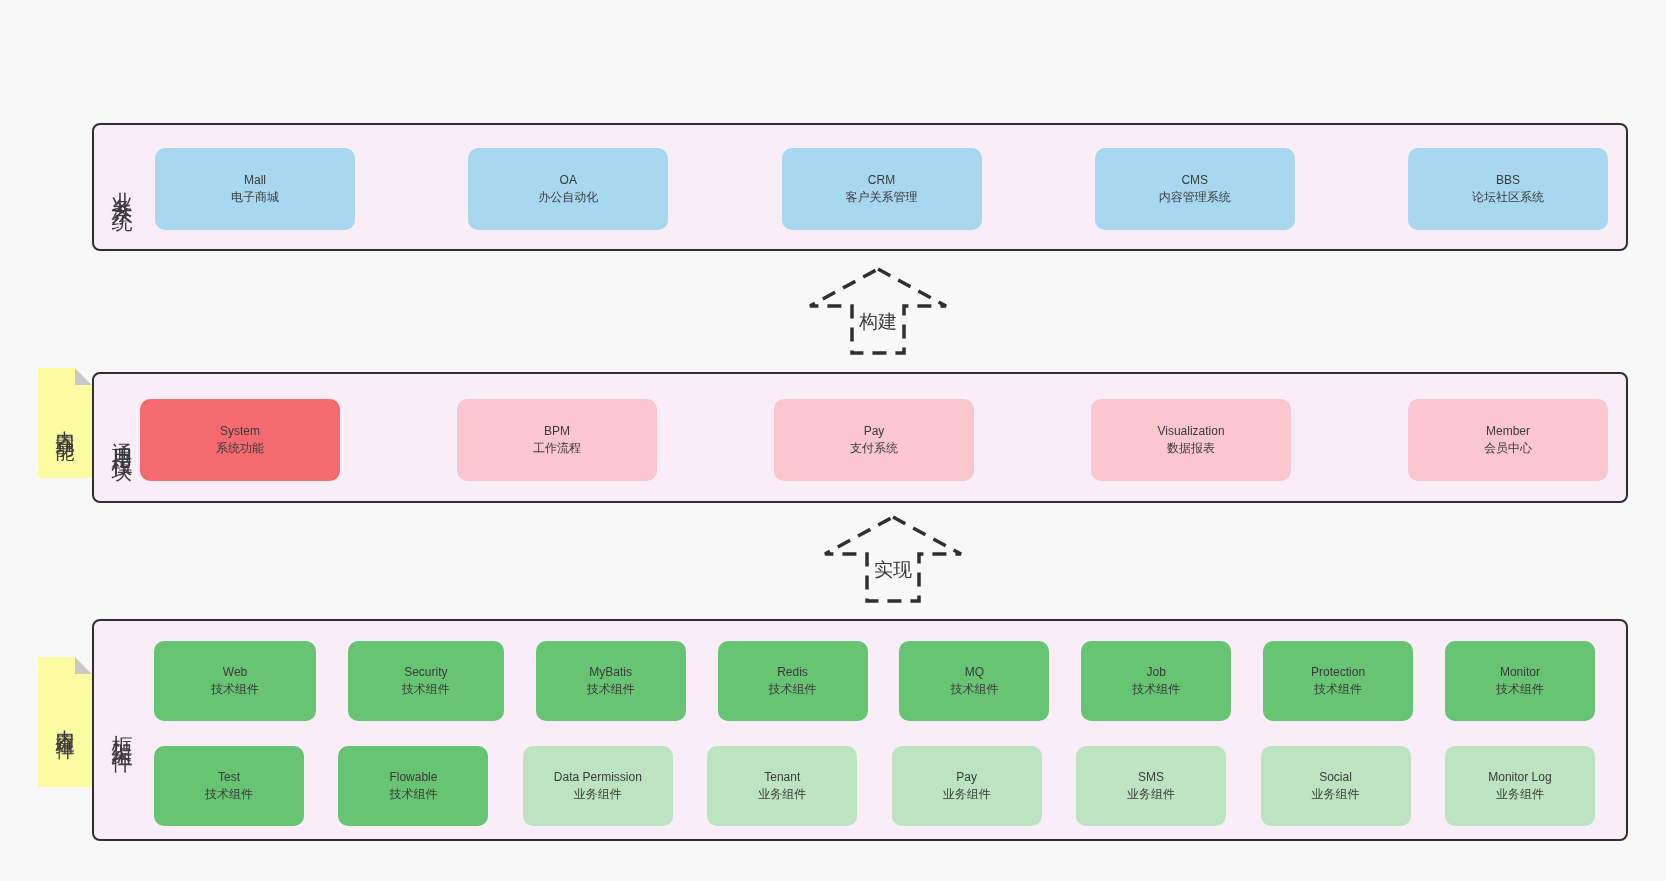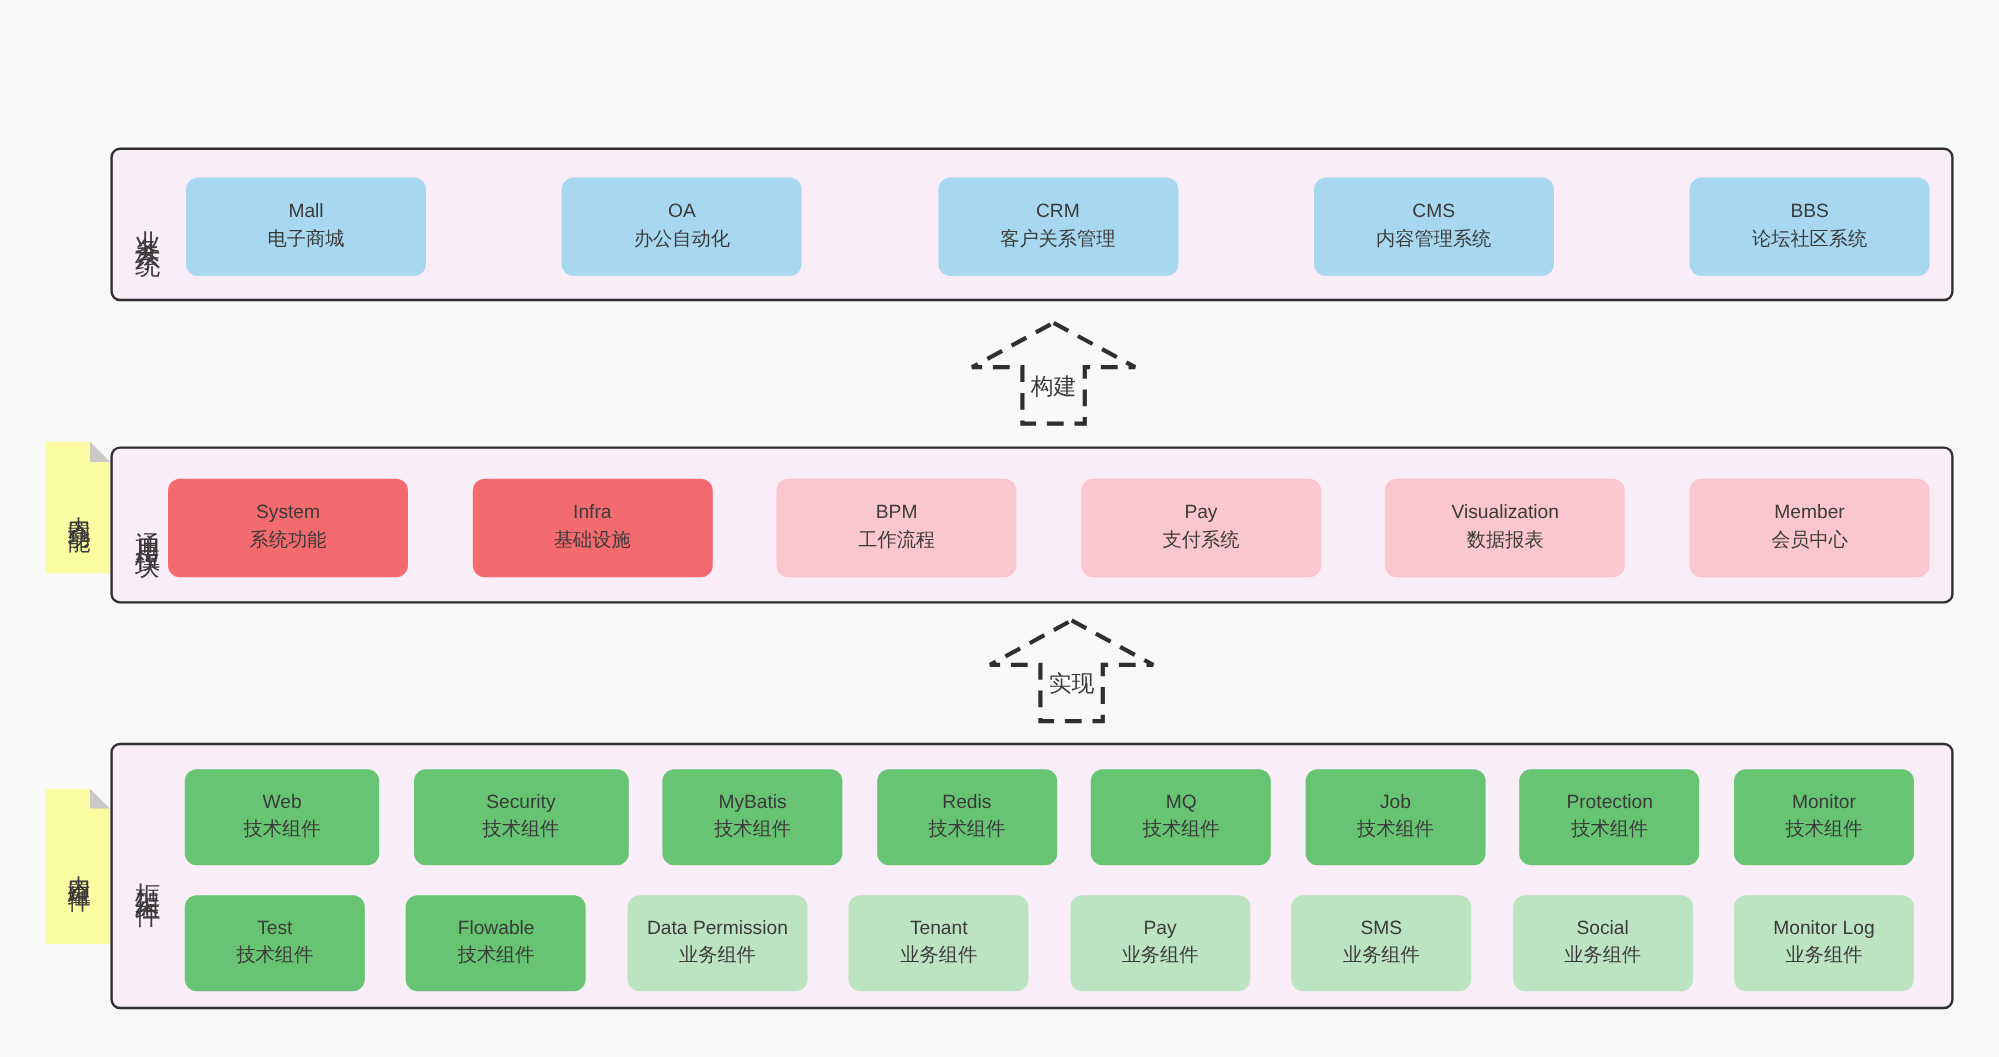--- a/index.html
+++ b/index.html
@@ -22,21 +22,21 @@
   }
   .v-label{
     position:absolute;left:6px;top:0;bottom:0;width:44px;
     display:flex;align-items:center;justify-content:center;
     writing-mode:vertical-lr;text-orientation:upright;
     font-size:21px;letter-spacing:6px;color:var(--text);
   }
   .boxrow{position:absolute;display:flex;justify-content:space-between}
   .box{
     display:flex;flex-direction:column;align-items:center;justify-content:center;
-    text-align:center;border-radius:10px;font-size:16px;line-height:1.42;
+    text-align:center;border-radius:10px;font-size:12px;line-height:1.42;
     color:var(--text);padding:2px 6px;
   }
   .box .t{white-space:normal}
   .blue{background:var(--blue)}
   .red{background:var(--red)}
   .pink{background:var(--pink)}
   .green{background:var(--green)}
   .light-green{background:var(--light-green)}
   .note{
     position:absolute;background:var(--note-yellow);
@@ -103,24 +103,20 @@
     <span class="note-text">内置功能</span>
   </div>
 
   <section class="container" style="left:92px;top:372px;width:1536px;height:131px">
     <div class="v-label">通用模块</div>
     <div class="boxrow" style="left:46px;right:18px;top:25px">
       <div class="box red" style="width:200px;height:82px">
         <span class="t">System</span>
         <span class="t">系统功能</span>
       </div>
-      <div class="box red" style="width:200px;height:82px">
-        <span class="t">Infra</span>
-        <span class="t">基础设施</span>
-      </div>
       <div class="box pink" style="width:200px;height:82px">
         <span class="t">BPM</span>
         <span class="t">工作流程</span>
       </div>
       <div class="box pink" style="width:200px;height:82px">
         <span class="t">Pay</span>
         <span class="t">支付系统</span>
       </div>
       <div class="box pink" style="width:200px;height:82px">
         <span class="t">Visualization</span>
@@ -143,21 +139,21 @@
     <span class="note-text">内置组件</span>
   </div>
 
   <section class="container" style="left:92px;top:619px;width:1536px;height:222px">
     <div class="v-label">框架组件</div>
     <div class="boxrow" style="left:60px;right:31px;top:20px">
       <div class="box green" style="width:162px;height:80px">
         <span class="t">Web</span>
         <span class="t">技术组件</span>
       </div>
-      <div class="box green" style="width:179px;height:80px">
+      <div class="box green" style="width:156px;height:80px">
         <span class="t">Security</span>
         <span class="t">技术组件</span>
       </div>
       <div class="box green" style="width:150px;height:80px">
         <span class="t">MyBatis</span>
         <span class="t">技术组件</span>
       </div>
       <div class="box green" style="width:150px;height:80px">
         <span class="t">Redis</span>
         <span class="t">技术组件</span>

